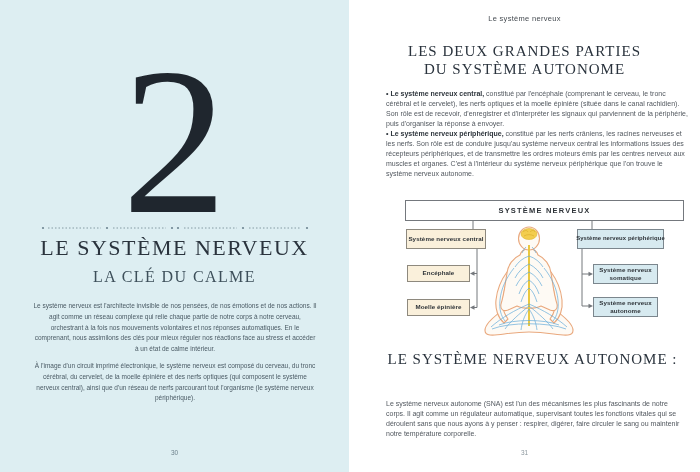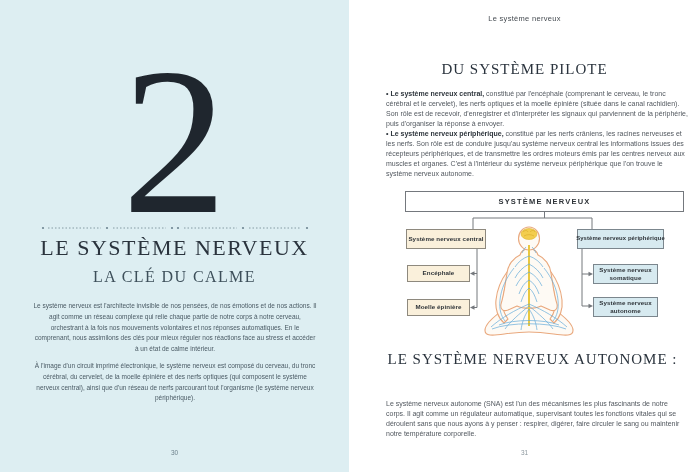--- a/index.html
+++ b/index.html
@@ -66,21 +66,21 @@
   
   .diagram { position: absolute; left: 56px; top: 190px; width: 280px; height: 158px; }
   .diagram svg.connectors { position: absolute; left: 0; top: 0; z-index: 1; }
   .dbox {
     position: absolute; z-index: 2; border: 1px solid #74787d;
     display: flex; align-items: center; justify-content: center; text-align: center;
     font-weight: bold; color: #2e3338; background: #fff;
     font-size: 6.2px; line-height: 1.3; letter-spacing: .1px; white-space: normal;
   }
   .dbox.root {
-    left: 0; top: 1px; width: 279px; height: 21px;
+    left: 0; top: 10px; width: 279px; height: 21px;
     font-size: 7.5px; letter-spacing: 1.2px;
   }
   .dbox.beige { background: #faf0db; border-color: #8e897e; }
   .dbox.blue  { background: #d7eaf0; border-color: #7b868d; }
   .dbox.central  { left: 1px;  top: 39px;  width: 80px; height: 20px; white-space: nowrap; }
   .dbox.periph   { left: 172px; top: 39px; width: 87px; height: 20px; white-space: nowrap; font-size: 5.9px; }
   .dbox.enceph   { left: 2px;  top: 75px;  width: 63px; height: 17px; }
   .dbox.moelle   { left: 2px;  top: 109px; width: 63px; height: 17px; }
   .dbox.somat    { left: 188px; top: 74px;  width: 65px; height: 20px; }
   .dbox.autonome { left: 188px; top: 107px; width: 65px; height: 20px; }
@@ -113,22 +113,22 @@
     <div class="left-subtitle">LA CLÉ DU CALME</div>
     <p class="left-para p1">Le système nerveux est l'architecte invisible de nos pensées, de nos émotions et de nos actions. Il agit comme un réseau complexe qui relie chaque partie de notre corps à notre cerveau, orchestrant à la fois nos mouvements volontaires et nos réponses automatiques. En le comprenant, nous assimilons des clés pour mieux réguler nos réactions face au stress et accéder à un état de calme intérieur.</p>
     <p class="left-para p2">À l'image d'un circuit imprimé électronique, le système nerveux est composé du cerveau, du tronc cérébral, du cervelet, de la moelle épinière et des nerfs optiques (qui composent le système nerveux central), ainsi que d'un réseau de nerfs parcourant tout l'organisme (le système nerveux périphérique).</p>
     <div class="pagenum">30</div>
   </div>
 
   <div class="page-right">
     <div class="running-header">Le système nerveux</div>
 
     <h2 class="sec-title s1">
-      <br>
-      <span>DU SYSTÈME PILOTE</span>
+      <span>LES DEUX GRANDES PARTIES</span><br>
+      <span>DU SYSTÈME AUTONOME</span>
     </h2>
 
     <div class="body-text b1">
       <p><strong>• Le système nerveux central,</strong><span> constitué par l'encéphale (comprenant le cerveau, le tronc cérébral et le cervelet), les nerfs optiques et la moelle épinière (située dans le canal rachidien). Son rôle est de recevoir, d'enregistrer et d'interpréter les signaux qui parviennent de la périphérie, puis d'organiser la réponse à envoyer.</span></p>
       <p><strong>• Le système nerveux périphérique,</strong><span> constitué par les nerfs crâniens, les racines nerveuses et les nerfs. Son rôle est de conduire jusqu'au système nerveux central les informations issues des récepteurs périphériques, et de transmettre les ordres moteurs émis par les centres nerveux aux muscles et organes. C'est à l'intérieur du système nerveux périphérique que l'on trouve le système nerveux autonome.</span></p>
     </div>
 
     <div class="diagram">
       <svg class="connectors" width="280" height="158" viewBox="0 0 280 158">
         <g stroke="#74787d" stroke-width="1" fill="none">

